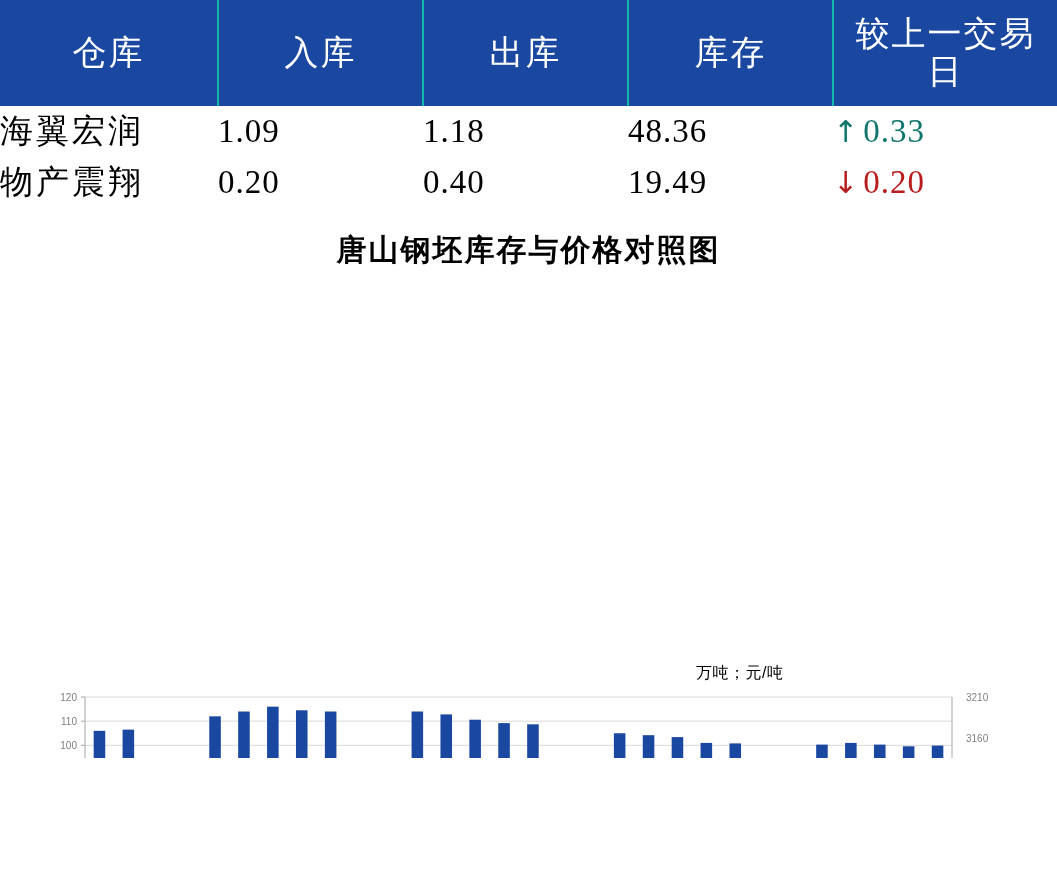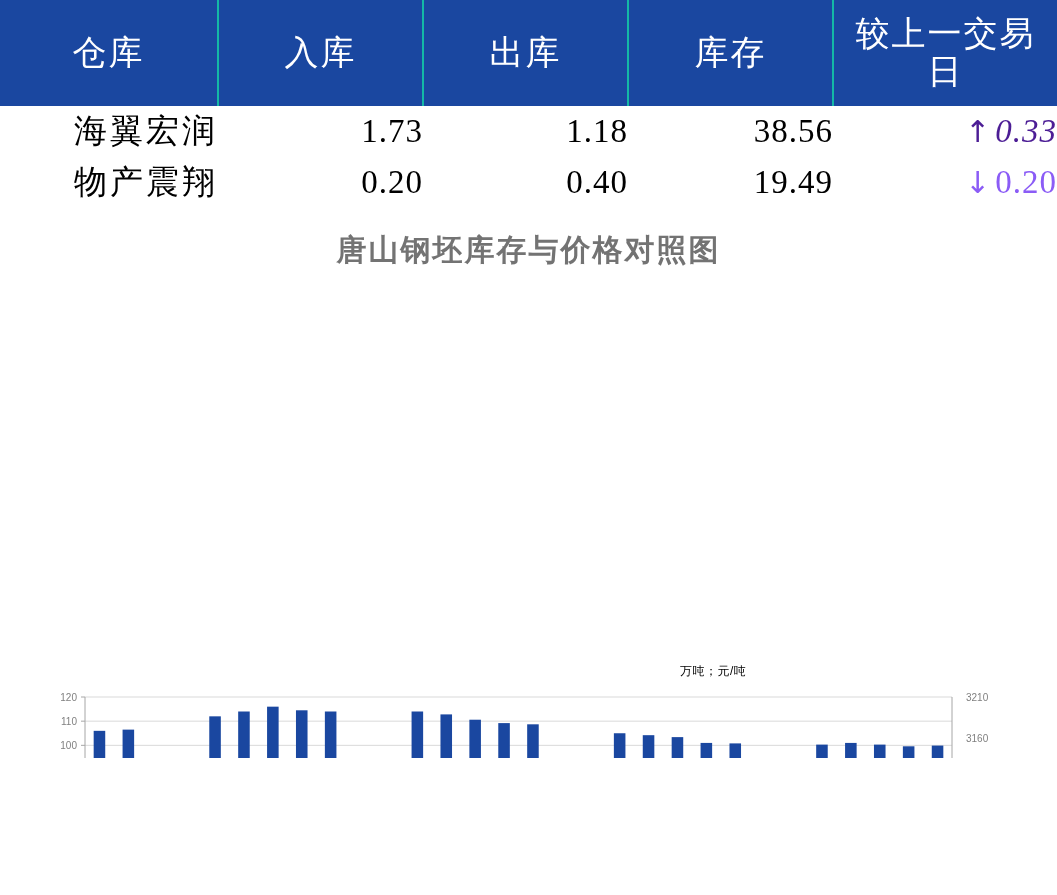--- a/index.html
+++ b/index.html
@@ -28,53 +28,53 @@
     text-align: center;
     vertical-align: middle;
     line-height: 1.12;
     letter-spacing: 2px;
     padding: 0 4px;
   }
   .stock-table th:last-child { border-right: none; }
   .stock-table td {
     font-size: 33px;
     height: 51px;
-    text-align: right;
+    text-align: left;
     vertical-align: middle;
     color: #000000;
     padding: 0;
     letter-spacing: 1px;
   }
   .stock-table td.name { letter-spacing: 3px; }
   .col-name { width: 218px; }
   .col-in   { width: 205px; }
   .col-out  { width: 205px; }
   .col-stk  { width: 205px; }
   .col-chg  { width: 224px; }
 
   .delta { white-space: nowrap; font-size: 33px; }
   .delta .arrow { font-size: 30px; padding-right: 4px; font-family: "DejaVu Sans", sans-serif; }
-  .delta.up   { color: #4c1d95; font-style: italic; }
-  .delta.down { color: #8b5cf6; margin-top: 40px; }
+  .delta.up   { color: #0f766e; }
+  .delta.down { color: #b91c1c; margin-top: 40px; }
 
   
   .chart-block { position: relative; width: 1057px; height: 550px; }
   .chart-title {
     text-align: center;
     font-size: 30px;
     font-weight: bold;
-    color: #737373;
+    color: #000000;
     padding-top: 22px;
     letter-spacing: 2px;
     font-family: "Liberation Serif", "DejaVu Serif", serif;
   }
   .unit-label {
     position: absolute;
-    left: 680px; top: 455px;
-    font-size: 12px;
+    left: 696px; top: 455px;
+    font-size: 16px;
     color: #000000;
     font-family: "Liberation Sans", sans-serif;
     letter-spacing: .5px;
   }
 
   svg.chart { position: absolute; left: 0; top: 0; z-index: 2; }
 
   .ytick, .y2tick {
     font-size: 10px;
     fill: #808080;
@@ -95,23 +95,23 @@
       <th class="col-name">仓库</th>
       <th class="col-in">入库</th>
       <th class="col-out">出库</th>
       <th class="col-stk">库存</th>
       <th class="col-chg">较上一交易日</th>
     </tr>
   </thead>
   <tbody>
     <tr>
       <td class="name">海翼宏润</td>
-      <td>1.73</td>
+      <td>1.09</td>
       <td>1.18</td>
-      <td>38.56</td>
+      <td>48.36</td>
       <td>
         <span class="delta up"><span class="arrow">↑</span><span>0.33</span></span>
       </td>
     </tr>
     <tr>
       <td class="name">物产震翔</td>
       <td>0.20</td>
       <td>0.40</td>
       <td>19.49</td>
       <td>

